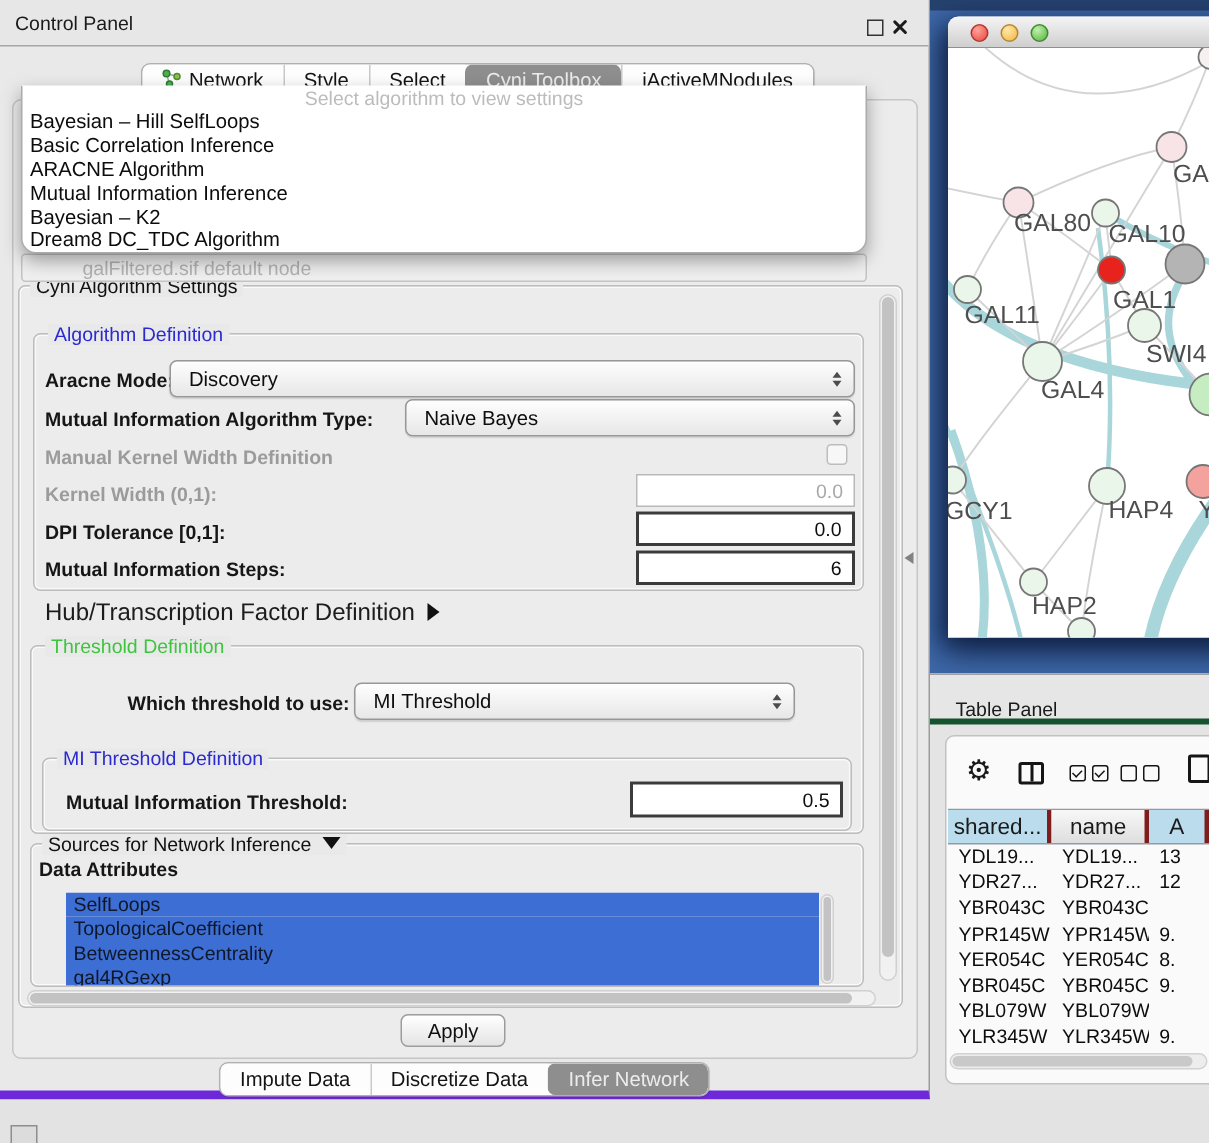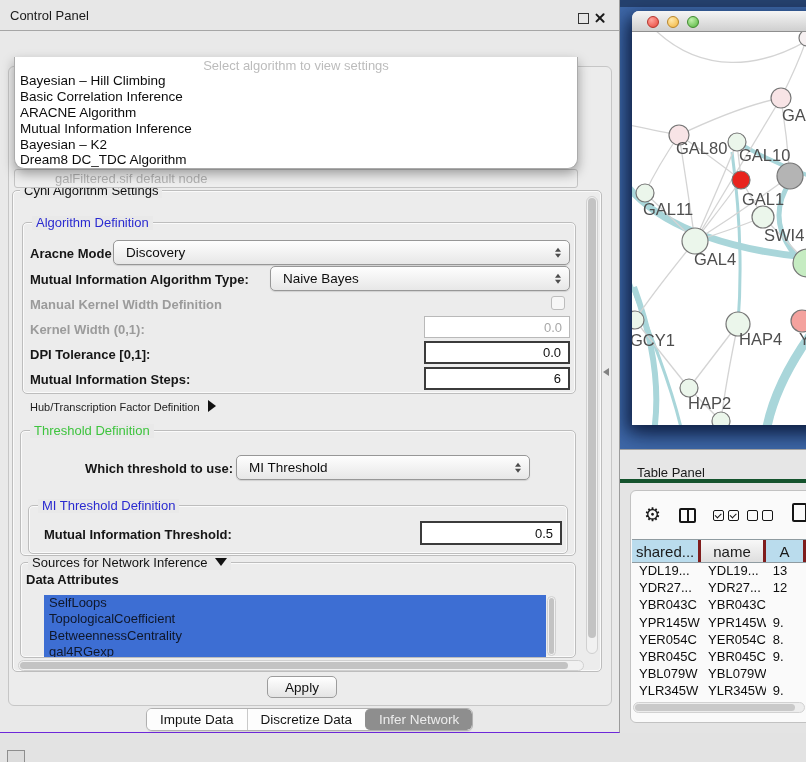--- a/index.html
+++ b/index.html
@@ -1,21 +1,21 @@
 <!DOCTYPE html>
 <html><head>
 <meta charset="utf-8">
 <style>
   html,body{margin:0;padding:0}
   body{width:806px;height:762px;position:relative;overflow:hidden;
        font-family:"Liberation Sans",sans-serif;font-size:13px;color:#111;background:#e3e3e3}
 
   
   .control-panel{position:absolute;left:0;top:0;width:620px;height:733px;background:#e9e9e9;
-                 border-right:1px solid #9b9b9b;border-bottom:1px solid #6d28d9;box-sizing:border-box}
+                 border-right:1px solid #9b9b9b;border-bottom:6px solid #6d28d9;box-sizing:border-box}
   .cp-titlebar{position:absolute;left:0;top:0;width:100%;height:31px;background:#e7e7e7;
                border-bottom:1px solid #a6a6a6;box-sizing:border-box}
   .cp-title{position:absolute;left:10px;top:8px;font-size:13px;color:#1a1a1a}
   .float-icon{position:absolute;left:578px;top:13px;width:9px;height:9px;border:1.5px solid #333}
   .close-icon{position:absolute;left:594px;top:12px;width:12px;height:12px}
   .close-icon::before,.close-icon::after{content:"";position:absolute;left:5px;top:0;width:2.4px;height:12px;background:#1a1a1a;border-radius:1px}
   .close-icon::before{transform:rotate(45deg)}
   .close-icon::after{transform:rotate(-45deg)}
 
   
@@ -43,21 +43,21 @@
 
   
   .group{position:absolute;border:1px solid #bdbdbd;border-radius:5px;
          box-shadow:inset 0 0 0 1px rgba(255,255,255,.75);box-sizing:border-box}
   .gtitle{position:absolute;background:#e9e9e9;padding:0 4px;font-size:13px;white-space:nowrap;z-index:2;line-height:14px}
   .blue{color:#2a2ad0}
   .green{color:#3ec43e}
 
   .lbl{position:absolute;font-weight:bold;color:#161616;white-space:nowrap;font-size:13px}
   .lbl.disabled{color:#9b9b9b}
-  .plain{position:absolute;color:#1c1c1c;font-size:11px;white-space:nowrap}
+  .plain{position:absolute;color:#1c1c1c;font-size:16px;white-space:nowrap}
 
   .combo{position:absolute;background:linear-gradient(#fefefe,#e7e7e7);border:1px solid #979797;
          border-radius:5px;display:flex;align-items:center;padding-left:12px;box-sizing:border-box;
          font-size:13.5px;color:#0e0e0e;box-shadow:0 1px 1px rgba(0,0,0,.12)}
   .spin{position:absolute;right:8px;top:50%;transform:translateY(-50%);display:flex;flex-direction:column;gap:2.5px}
   .spin::before,.spin::after{content:"";width:0;height:0;border-left:3.5px solid transparent;border-right:3.5px solid transparent}
   .spin::before{border-bottom:4px solid #4c4c4c}
   .spin::after{border-top:4px solid #4c4c4c}
 
   .field{position:absolute;background:#fff;border:1px solid #b9b9b9;box-sizing:border-box;
@@ -140,29 +140,42 @@
 <body>
 
 <div class="control-panel">
 
   <div class="cp-titlebar">
     <span class="cp-title">Control Panel</span>
     <span class="float-icon"></span>
     <span class="close-icon"></span>
   </div>
 
+  <div class="seg" style="left:94px;top:42px" id="top-tabs">
+      <span class="tab"><span><svg width="13" height="13" viewBox="0 0 13 13">
+            <line x1="3" y1="3" x2="10" y2="5" stroke="#9aa" stroke-width="1"></line>
+            <line x1="3" y1="3" x2="5" y2="10" stroke="#9aa" stroke-width="1"></line>
+            <circle cx="3" cy="3" r="2.2" fill="#4caf50" stroke="#2e7d32"></circle>
+            <circle cx="10" cy="5" r="2" fill="#8bc34a" stroke="#558b2f"></circle>
+            <circle cx="5" cy="10" r="2" fill="#4caf50" stroke="#2e7d32"></circle>
+          </svg></span>Network</span>
+      <span class="tab">Style</span>
+      <span class="tab">Select</span>
+      <span class="tab active">Cyni Toolbox</span>
+      <span class="tab">jActiveMNodules</span>
+    </div>
 
   <div class="cp-content"></div>
 
   <div class="net-selector">galFiltered.sif default node</div>
 
   <div class="popup">
     <div class="ph">Select algorithm to view settings</div>
     <div id="algo-options">
-        <div class="opt">Bayesian – Hill Climbing</div>
+        <div class="opt">Bayesian – Hill SelfLoops</div>
         <div class="opt">Basic Correlation Inference</div>
         <div class="opt sel">ARACNE Algorithm</div>
         <div class="opt">Mutual Information Inference</div>
         <div class="opt">Bayesian – K2</div>
         <div class="opt">Dream8 DC_TDC Algorithm</div>
       </div>
   </div>
 
   <div class="group" style="left:12px;top:190px;width:590px;height:482px"></div>
   <span class="gtitle" style="left:20px;top:184px">Cyni Algorithm Settings</span>

